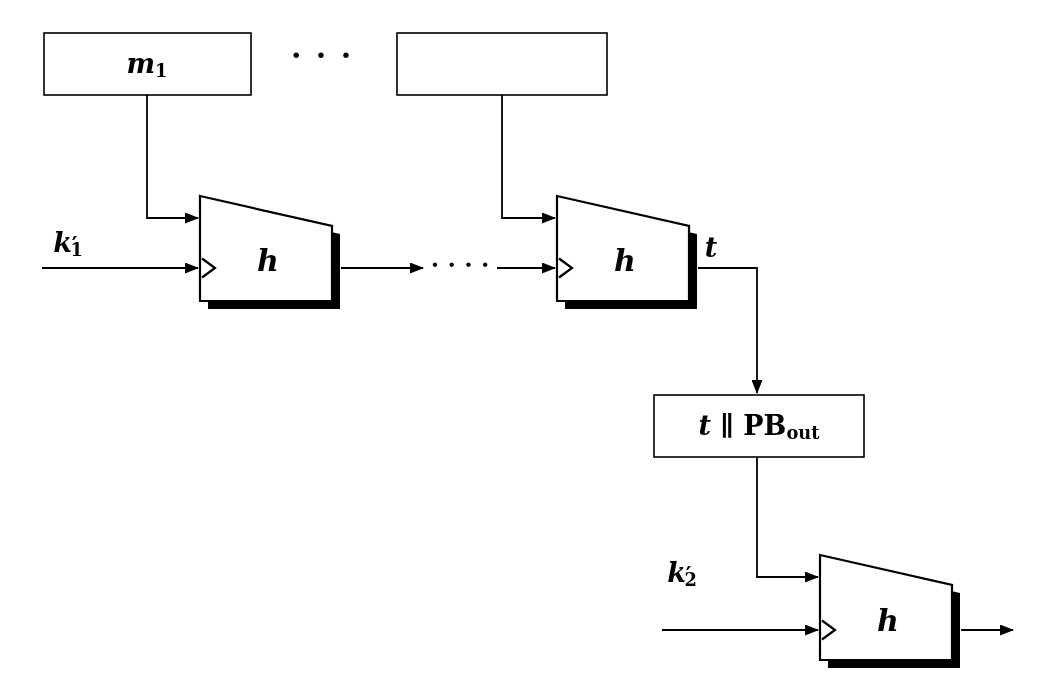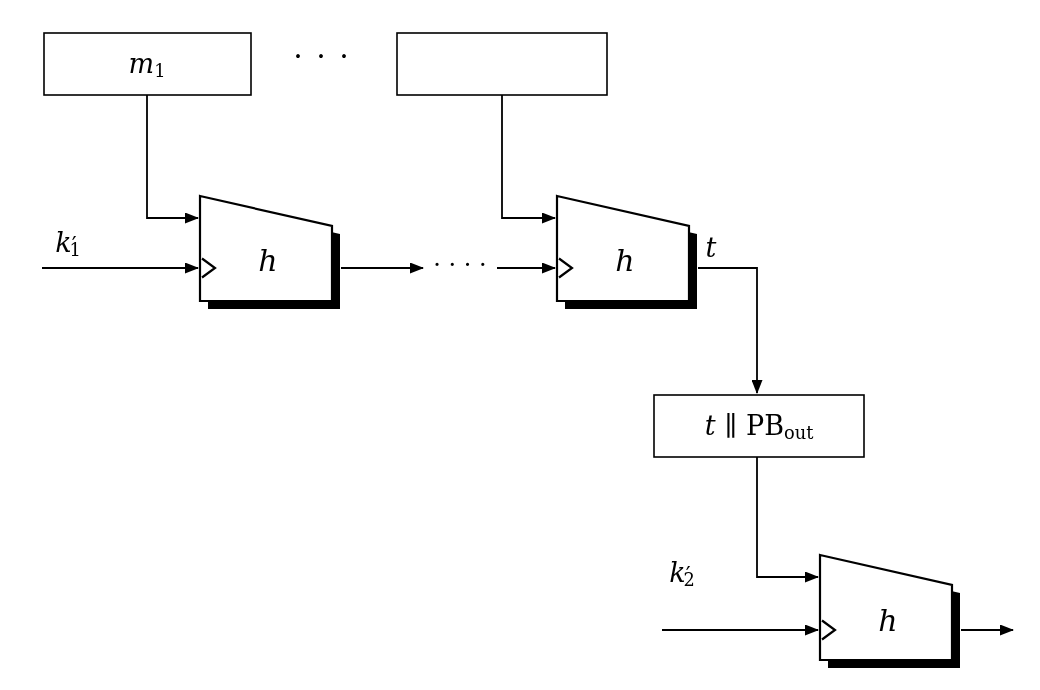--- a/index.html
+++ b/index.html
@@ -6,21 +6,21 @@
   #stage{position:relative;width:1040px;height:690px;background:#ffffff;overflow:hidden;}
   #stage svg{position:absolute;left:0;top:0;}
   .box{fill:#ffffff;stroke:#000000;stroke-width:1.6;}
   .shadow{fill:#000000;stroke:none;}
   .hblock{fill:#ffffff;stroke:#000000;stroke-width:2.2;}
   .wire{fill:none;stroke:#000000;stroke-width:1.8;}
   .chev{fill:none;stroke:#000000;stroke-width:2.2;}
   .lbl{
     position:absolute;transform:translate(-50%,-50%);
     font-family:"DejaVu Serif","DejaVu Sans",serif;
-    font-size:27px;color:#000;white-space:nowrap;line-height:1;
+    font-size:27px;color:#000;white-space:nowrap;line-height:1;font-weight:bold;
   }
   .lbl sub{font-size:66%;line-height:0;vertical-align:-0.25em;font-style:normal;}
   .it{font-style:italic;}
   .sep{margin:0 9px;font-style:normal;}
   .prime{font-size:80%;}
   .tuck{margin-left:-0.4em;}
   .h-lbl{font-size:30px;font-style:italic;}
   .dots-top{font-size:30px;letter-spacing:2px;}
   .dots-chain{font-size:24px;}
 </style>

